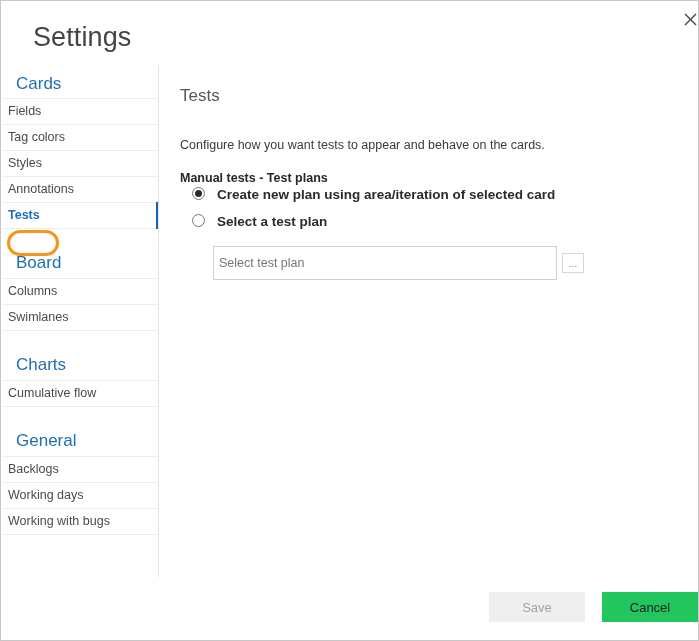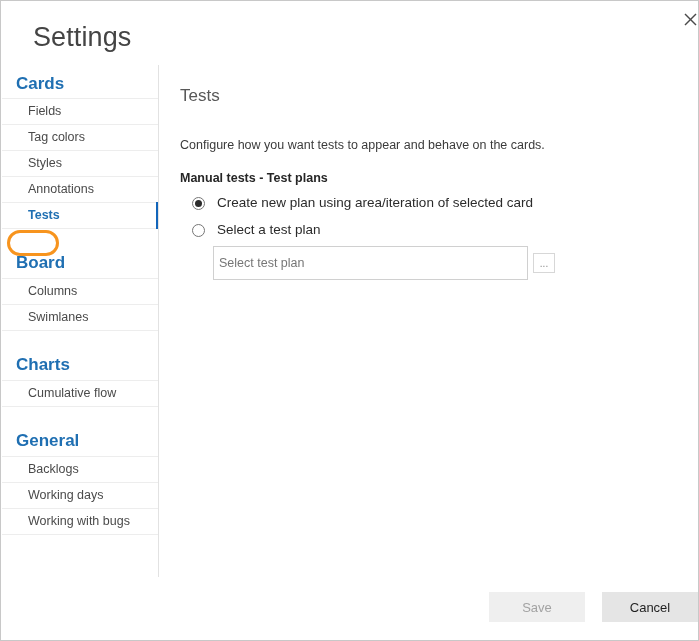--- a/index.html
+++ b/index.html
@@ -63,35 +63,35 @@
     top: 64px;
     width: 157px;
     height: 512px;
     border-right: 1px solid #e2e2e2;
     box-sizing: border-box;
     overflow: hidden;
   }
   .nav-group { }
   .nav-header {
     font-size: 17px;
-    font-weight: 700;
+    font-weight: 400;
     color: #1f6fb2;
     padding: 0 0 0 14px;
     height: 36px;
     line-height: 40px;
     white-space: nowrap;
   }
   .nav-group.first .nav-header { height: 34px; line-height: 38px; }
   .nav-item {
     position: relative;
     height: 25px;
     line-height: 25px;
     font-size: 12.5px;
     color: #4a4a4a;
-    padding-left: 26px;
+    padding-left: 6px;
     border-top: 1px solid #ededed;
     border-bottom: 1px solid #ededed;
     margin-top: -1px;
     white-space: nowrap;
     cursor: pointer;
     background: #ffffff;
     box-sizing: content-box;
   }
   .nav-item.selected {
     color: #1f6fb2;
@@ -150,25 +150,26 @@
   }
   #section-desc {
     font-size: 12.5px;
     color: #3b3b3b;
     margin-bottom: 14px;
     white-space: nowrap;
   }
 
   .radio-row {
     display: flex;
-    align-items: flex-end;
+    align-items: flex-start;
     height: 23px;
     margin-left: 12px;
     margin-bottom: 4px;
     cursor: pointer;
+    font-weight: bold;
   }
   .radio-mark {
     width: 13px;
     height: 13px;
     border: 1px solid #767676;
     border-radius: 50%;
     box-sizing: border-box;
     background: #ffffff;
     flex: 0 0 auto;
     position: relative;
@@ -189,21 +190,21 @@
     white-space: nowrap;
   }
 
   #plan-picker {
     display: flex;
     align-items: center;
     margin-left: 33px;
     margin-top: 9px;
   }
   #plan-input {
-    width: 315px;
+    width: 344px;
     height: 20px;
     box-sizing: border-box;
     border: 1px solid #d0d0d0;
     background: #ffffff;
     font-family: "Liberation Sans", sans-serif;
     font-size: 12.5px;
     color: #6a6a6a;
     padding: 16px 5px;
     outline: none;
   }
@@ -248,21 +249,21 @@
     padding: 0;
   }
   #save-btn {
     right: 127px;
     background: #efefef;
     color: #a3a3a3;
     cursor: default;
   }
   #cancel-btn {
     right: 14px;
-    background: #e5e5e5;
+    background: #22c55e;
     color: #1f1f1f;
   }
 
   #resize-grip {
     position: absolute;
     right: 2px;
     bottom: 2px;
     width: 14px;
     height: 14px;
     cursor: nwse-resize;

